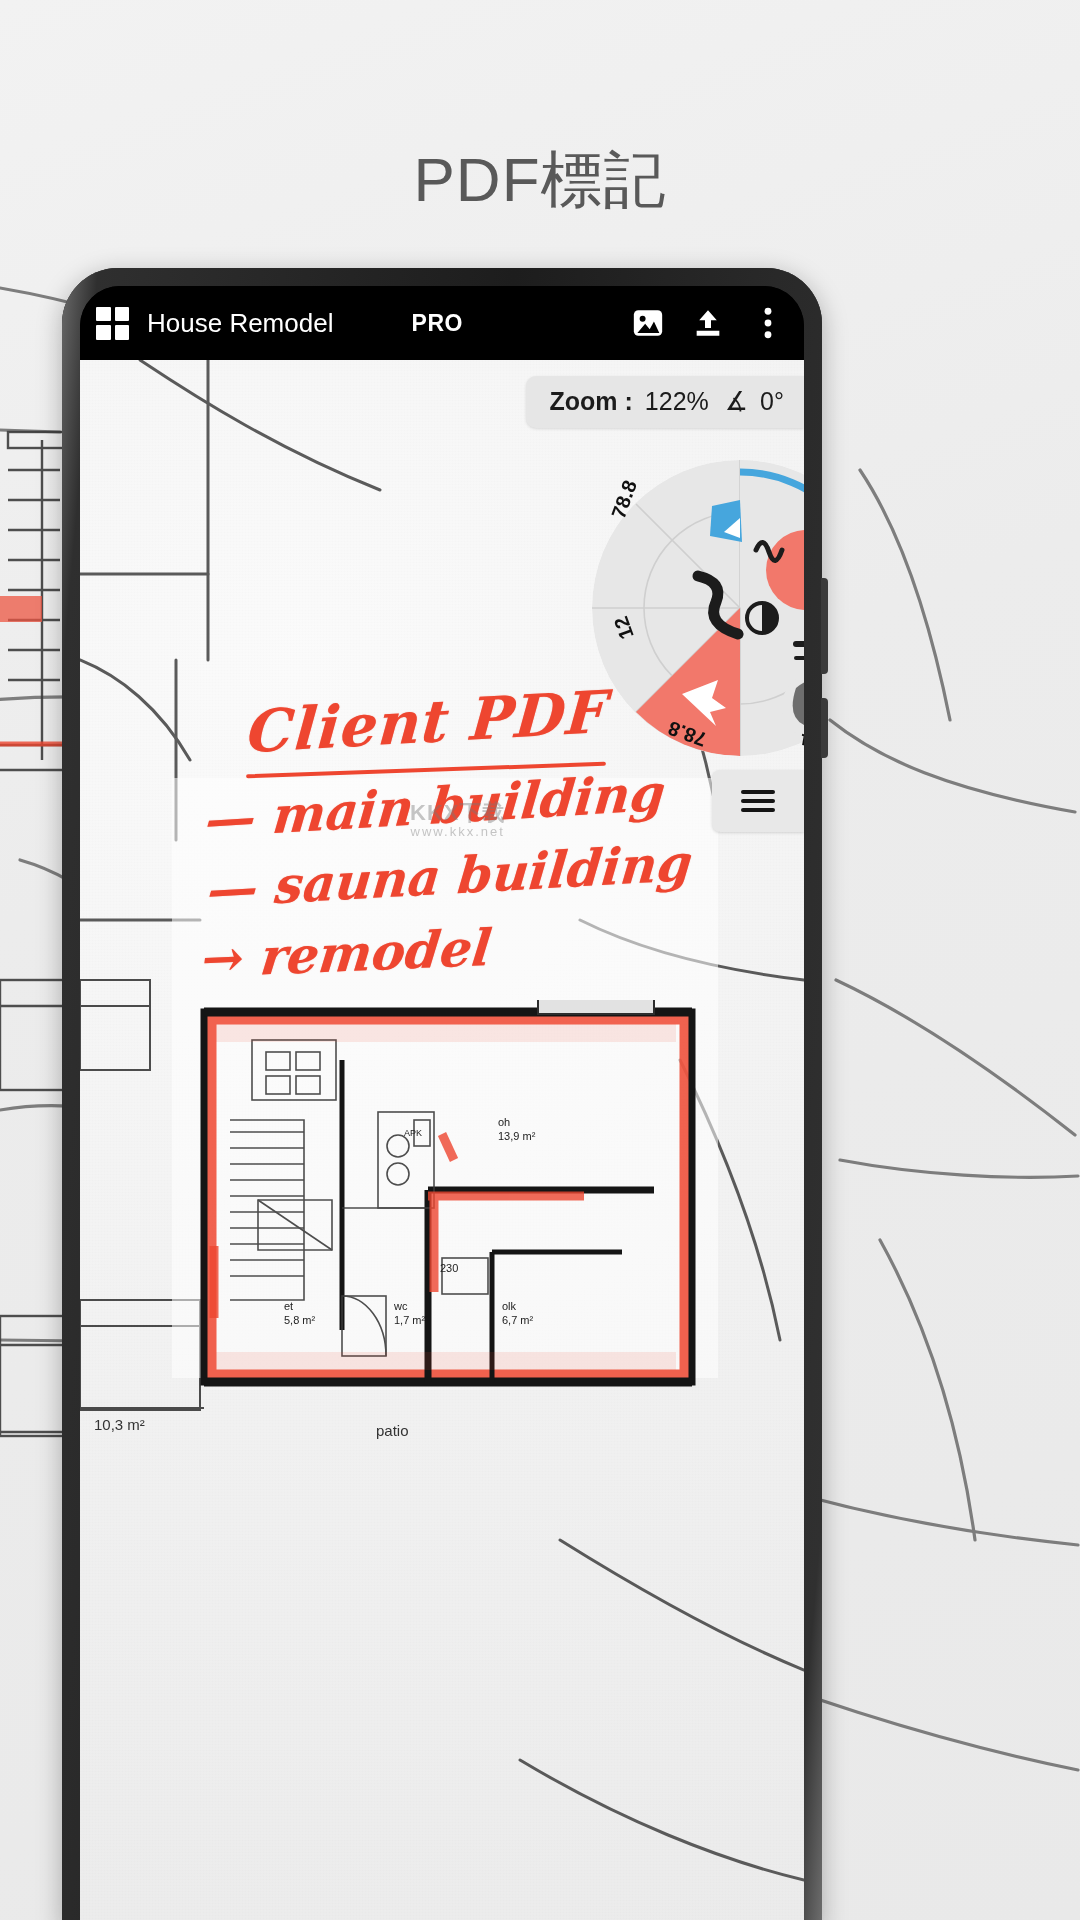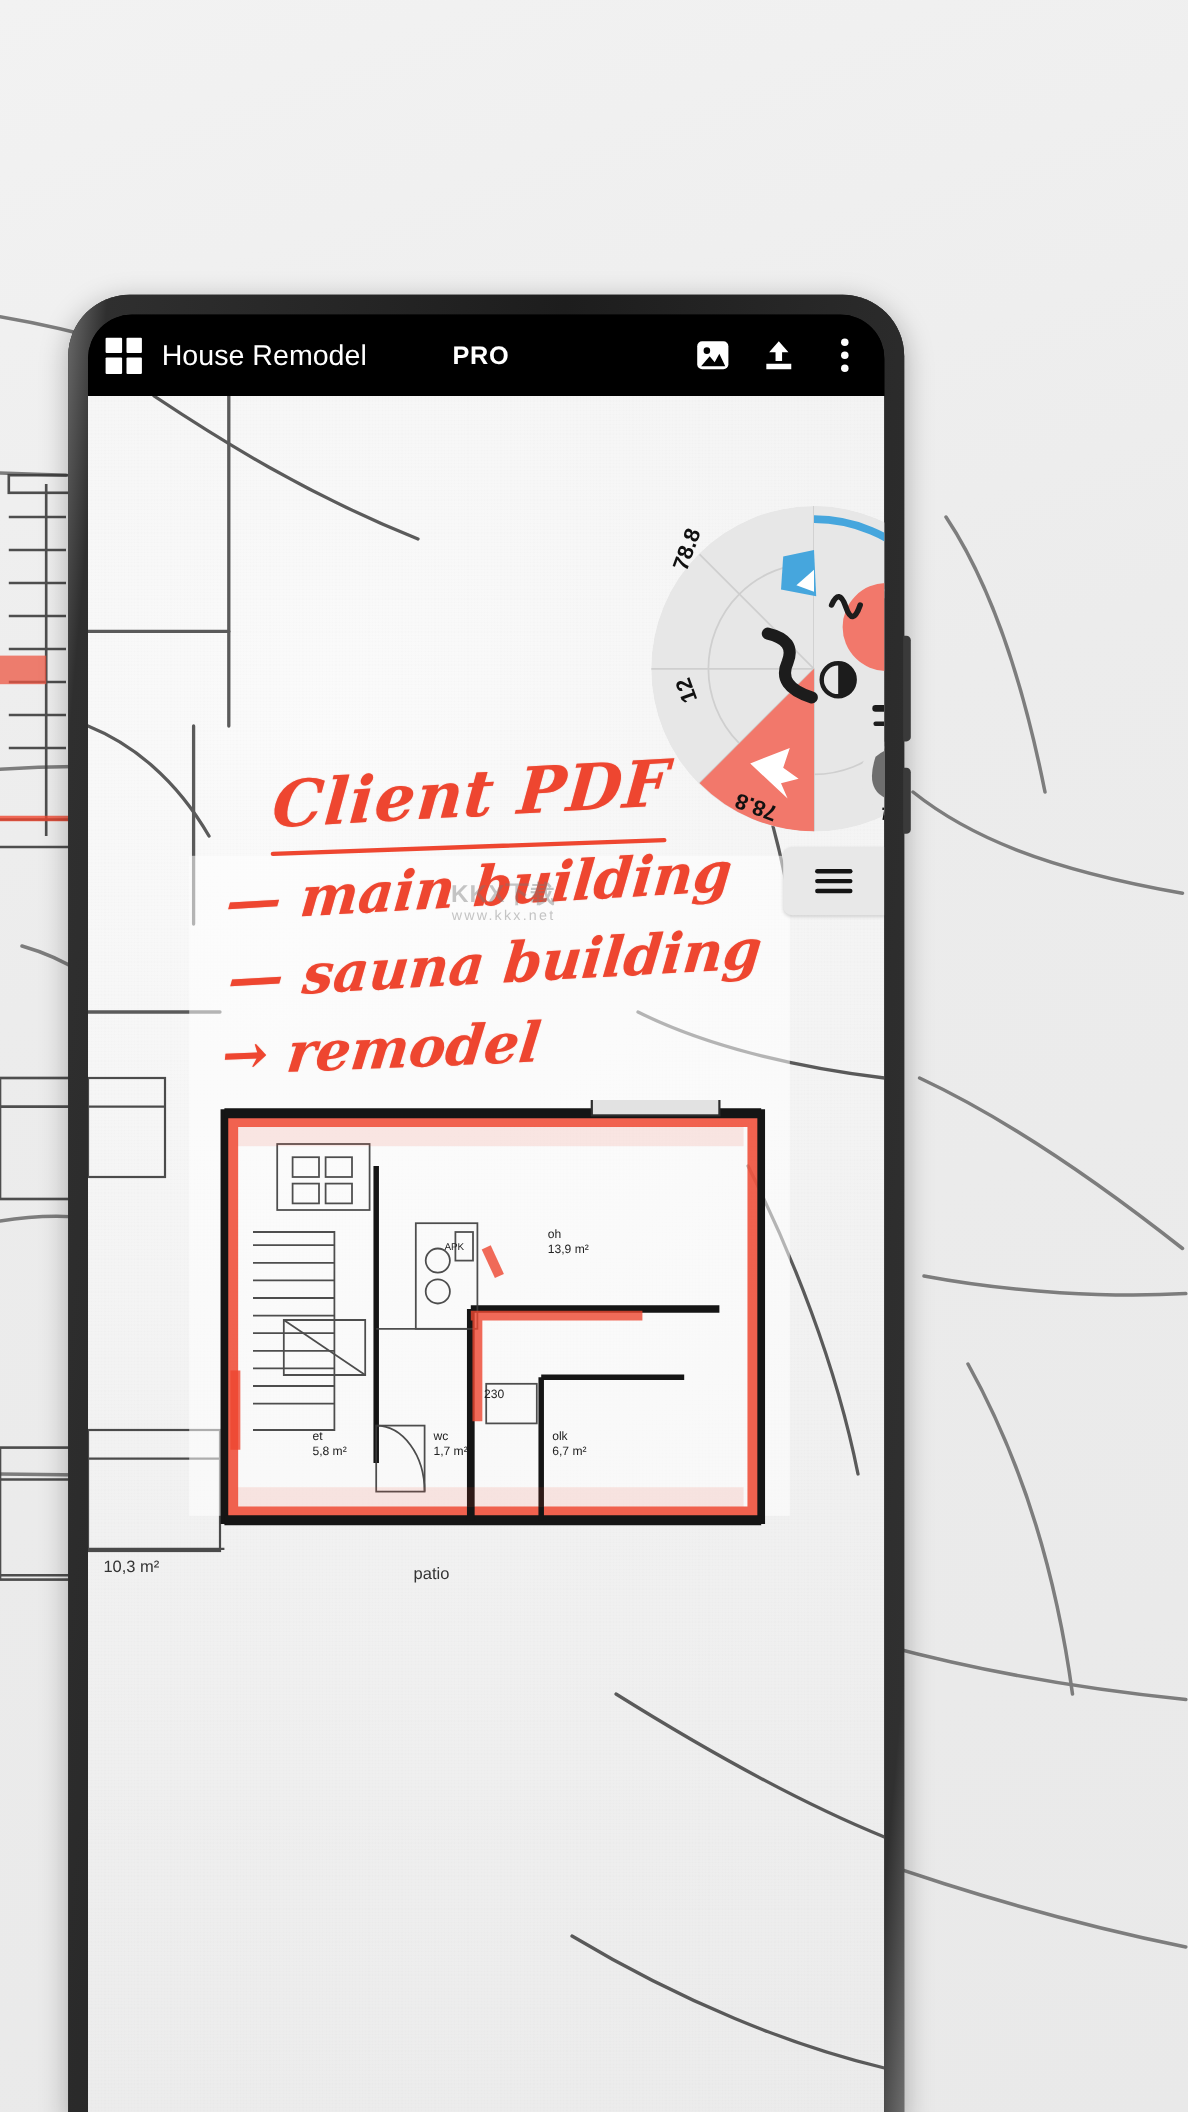--- a/index.html
+++ b/index.html
@@ -266,20 +266,21 @@
       <path d="M0,1006 L64,1006"></path>
       <rect x="0" y="1316" width="150" height="120"></rect>
       <path d="M0,1345 L150,1345"></path>
       <path d="M0,1432 L152,1432"></path>
     </g>
     <g stroke="#ee4630" stroke-width="5" fill="none" opacity=".8">
       <path d="M0,744 L150,744"></path>
     </g>
   </svg>
 
+  <div id="heading">PDF標記</div>
 
   <div id="phone">
     <div class="vol-btn" id="vol-1"></div>
     <div class="vol-btn" id="vol-2"></div>
 
     <div id="screen">
 
       <div id="appbar">
         <span id="grid-icon">
           <i></i>
@@ -336,20 +337,26 @@
             <rect x="0" y="620" width="70" height="90"></rect>
             <path d="M0,646 L70,646"></path>
             <rect x="0" y="940" width="120" height="110"></rect>
             <path d="M0,966 L120,966"></path>
             <path d="M0,1048 L124,1048"></path>
           </g>
         </svg>
 
         <div class="white-overlay"></div>
 
+        <div id="zoom-hud">
+          <span id="zoom-label">Zoom :</span>
+          <span id="zoom-value">122%</span>
+          <span id="angle-glyph">∡</span>
+          <span id="angle-value">0°</span>
+        </div>
 
         <div id="wheel">
           <svg width="300" height="300" viewBox="0 0 300 300">
             <defs>
               <clipPath id="wheelClip">
                 <circle cx="150" cy="150" r="148"></circle>
               </clipPath>
             </defs>
             <g clip-path="url(#wheelClip)">
 

